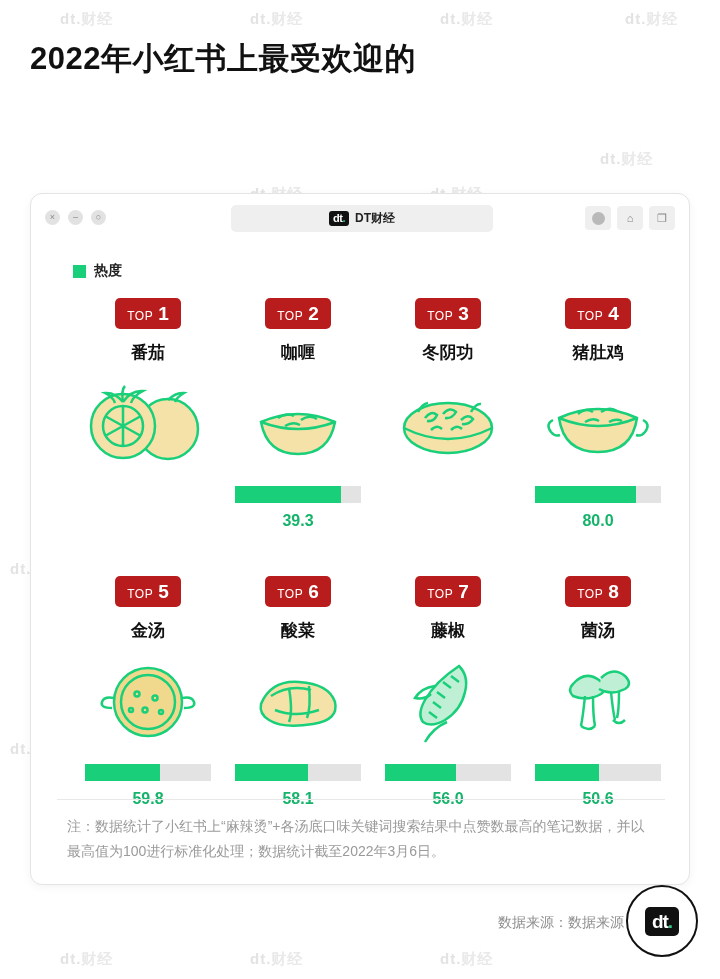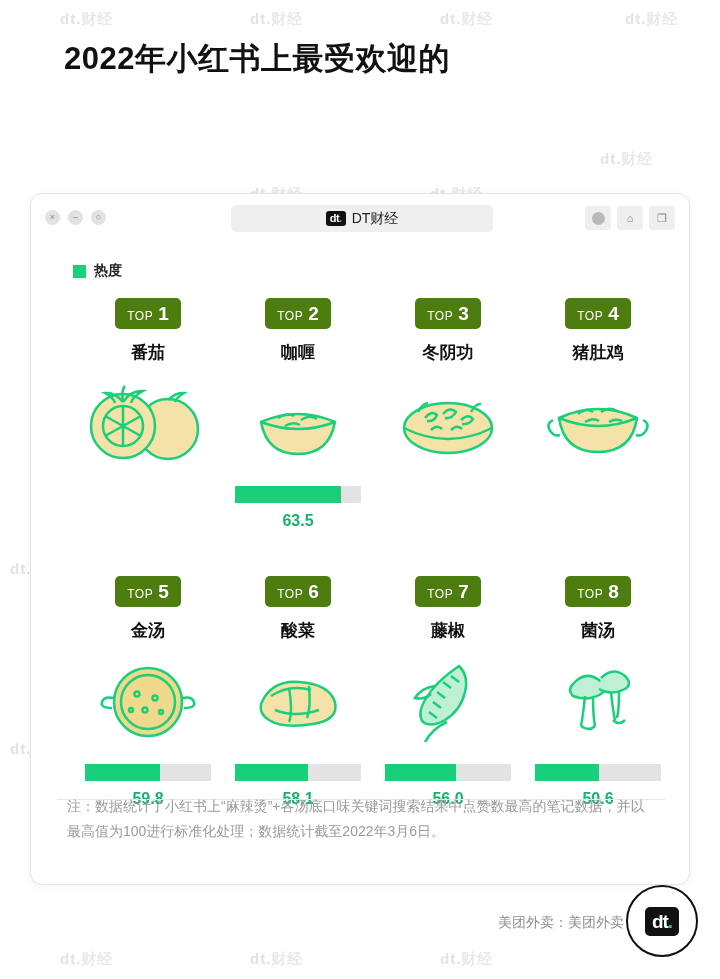--- a/index.html
+++ b/index.html
@@ -22,21 +22,20 @@
     user-select: none;
     white-space: nowrap;
   }
   .wm .dot { color: #e3e3e3; }
 
   
   .title-wrap {
     position: absolute;
     left: 30px; top: 38px;
     z-index: 5;
-    margin-left: 34px;
   }
   .title-line {
     font-size: 31px;
     font-weight: bold;
     color: #111;
     line-height: 1.38;
     letter-spacing: 0.5px;
   }
 
   
@@ -75,21 +74,21 @@
     display: inline-block;
     background: #111;
     color: #fff;
     font-size: 11px; font-weight: bold;
     padding: 2px 4px 2px 4px;
     border-radius: 3px;
     line-height: 1;
     letter-spacing: -0.5px;
   }
   .dt-logo .g { color: #2fcc8b; }
-  .urlbar-text { font-size: 14px; color: #222; font-weight: normal; }
+  .urlbar-text { font-size: 12px; color: #222; font-weight: bold; }
   .right-btns { position: absolute; right: 14px; top: 12px; display: flex; gap: 6px; }
   .rbtn {
     width: 26px; height: 24px;
     background: #efefef; border-radius: 4px;
     display: flex; align-items: center; justify-content: center;
     color: #888; font-size: 11px;
   }
   .rbtn .pill { width: 13px; height: 13px; border-radius: 50%; background: #b9b9b9; }
 
   
@@ -106,21 +105,21 @@
     position: absolute;
     left: 42px; top: 104px;
     width: 576px;
     display: grid;
     grid-template-columns: repeat(4, 1fr);
     row-gap: 46px;
   }
   .cell { display: flex; flex-direction: column; align-items: center; }
 
   .rank-badge {
-    background: #4d7c0f;
+    background: #b91c1c;
     color: #fff;
     border-radius: 5px;
     padding: 6px 12px 6px 12px;
     display: flex; align-items: baseline; gap: 5px;
     line-height: 1;
   }
   .rank-top { font-size: 12px; letter-spacing: 0.5px; }
   .rank-num { font-size: 19px; font-weight: bold; }
 
   .cell-name {
@@ -163,21 +162,21 @@
 
   
   .divider {
     position: absolute;
     left: 26px; top: 605px;
     width: 608px; height: 1px;
     background: #e8e8e8;
   }
   .footnote {
     position: absolute;
-    left: 36px; top: 600px;
+    left: 36px; top: 620px;
     width: 590px;
     font-size: 14px;
     line-height: 1.75;
     color: #9a9a9a;
   }
 
   
   .source {
     position: absolute;
     right: 96px; bottom: 47px;
@@ -283,21 +282,21 @@
             <path d="M38 48 q37 -16 74 0 q-6 32 -37 32 q-31 0 -37 -32 z" fill="#f5e2a8"></path>
             <path d="M38 48 q37 14 74 0"></path>
             <path d="M55 44 q8 -6 16 -2 M78 46 q8 -6 16 -1 M62 52 q8 -5 15 -1"></path>
           </g>
         </svg>
       </div>
       <div class="bar-row">
         <div class="bar-track">
           <div class="bar-fill" style="width:84%"></div>
         </div>
-        <div class="bar-value">63.5</div>
+        <div class="bar-value">39.3</div>
       </div>
     </div>
 
     <div class="cell">
       <div class="rank-badge">
         <span class="rank-top">TOP</span>
         <span class="rank-num">3</span>
       </div>
       <div class="cell-name">冬阴功</div>
       <div class="art">
@@ -320,20 +319,26 @@
       <div class="cell-name">猪肚鸡</div>
       <div class="art">
         <svg width="150" height="96" viewBox="0 0 150 96">
           <g fill="none" stroke="#19cf7a" stroke-width="2.5">
             <path d="M36 44 q39 -18 78 0 q-5 34 -39 34 q-34 0 -39 -34 z" fill="#f5e2a8"></path>
             <path d="M36 44 q39 16 78 0"></path>
             <path d="M30 46 q-8 4 -2 12 q4 5 9 3 M120 46 q8 4 2 12 q-4 5 -9 3"></path>
             <path d="M55 40 q8 -7 15 -2 M78 38 q9 -6 16 -1 M62 48 q8 -5 14 -1 M86 48 q7 -4 13 -1"></path>
           </g>
         </svg>
+      </div>
+      <div class="bar-row">
+        <div class="bar-track">
+          <div class="bar-fill" style="width:80%"></div>
+        </div>
+        <div class="bar-value">80.0</div>
       </div>
     </div>
 
     <div class="cell">
       <div class="rank-badge">
         <span class="rank-top">TOP</span>
         <span class="rank-num">5</span>
       </div>
       <div class="cell-name">金汤</div>
       <div class="art">
@@ -427,16 +432,16 @@
         <div class="bar-value">50.6</div>
       </div>
     </div>
 
   </div>
 
   <div class="divider"></div>
   <div class="footnote">注：数据统计了小红书上“麻辣烫”+各汤底口味关键词搜索结果中点赞数最高的笔记数据，并以最高值为100进行标准化处理；数据统计截至2022年3月6日。</div>
 </div>
 
-<div class="source">美团外卖：美团外卖</div>
+<div class="source">数据来源：数据来源</div>
 <div class="badge-logo">
   <span class="badge-inner">dt<span class="g">.</span></span>
 </div>
 
 </body></html>

